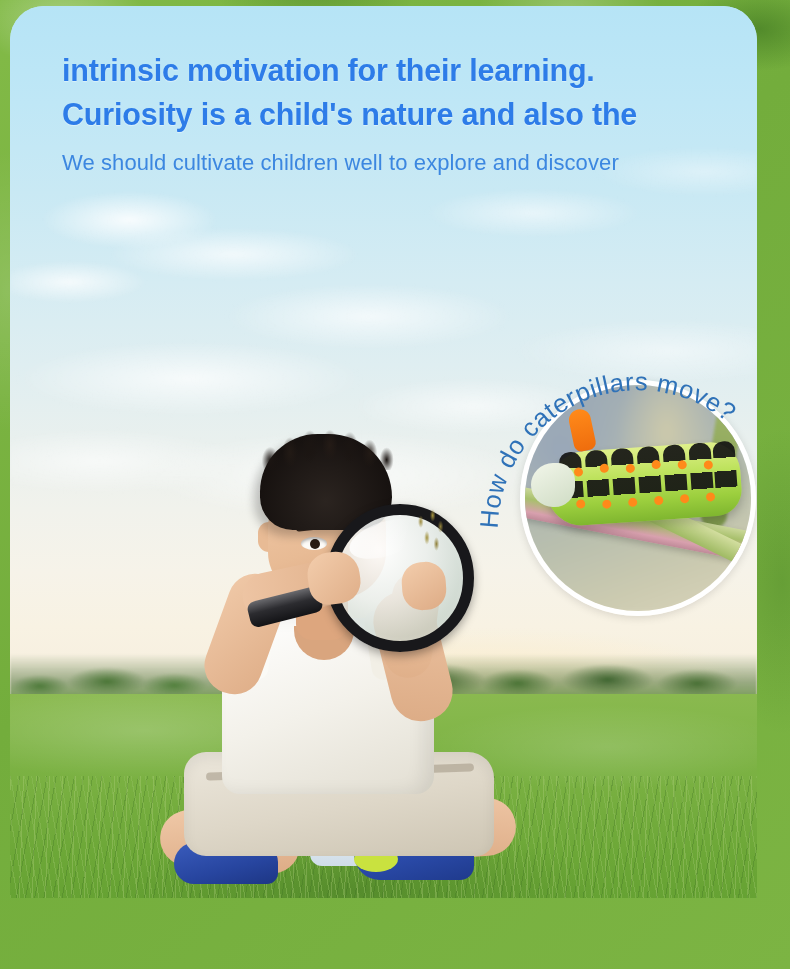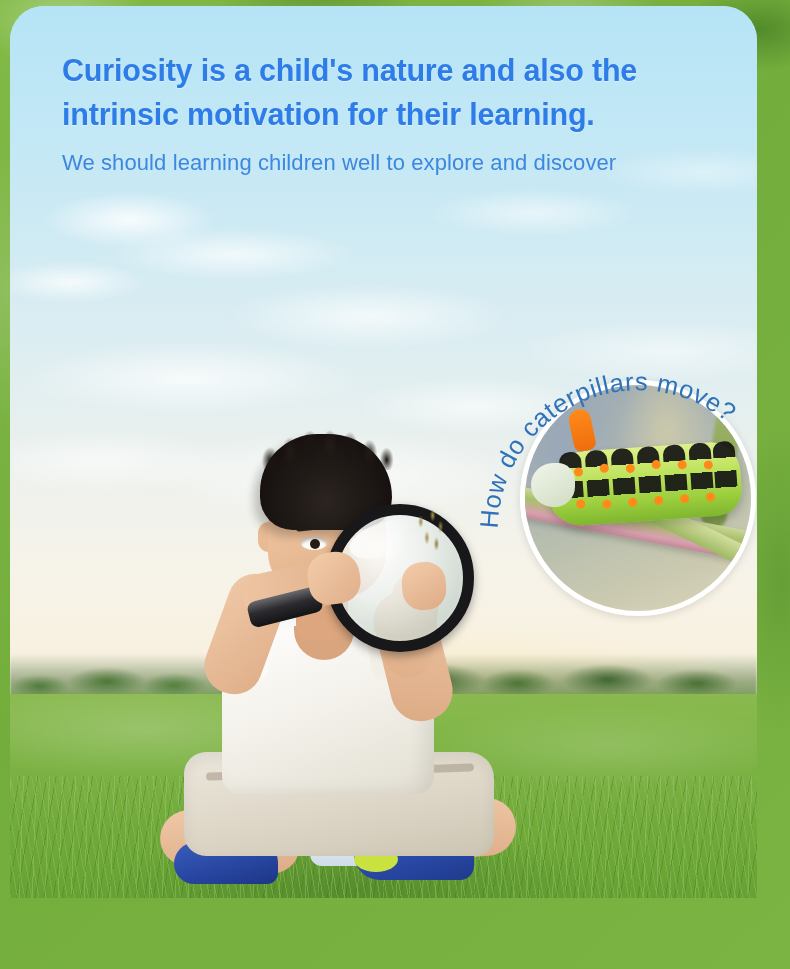--- a/index.html
+++ b/index.html
@@ -515,19 +515,19 @@
         <defs>
           <path id="arcpath" d="M 36,214 A 140,140 0 0 1 292,130" fill="none"></path>
         </defs>
         <text>
           <textPath href="#arcpath" startOffset="2%">How do caterpillars move?</textPath>
         </text>
       </svg>
     </div>
 
     <div class="copy">
+      <div class="headline">intrinsic motivation for their learning.</div>
       <div class="headline">Curiosity is a child's nature and also the</div>
-      <div class="headline">intrinsic motivation for their learning.</div>
-      <div class="subline">We should learning children well to explore and discover</div>
+      <div class="subline">We should cultivate children well to explore and discover</div>
     </div>
 
   </div>
 </div>
 
 </body></html>

